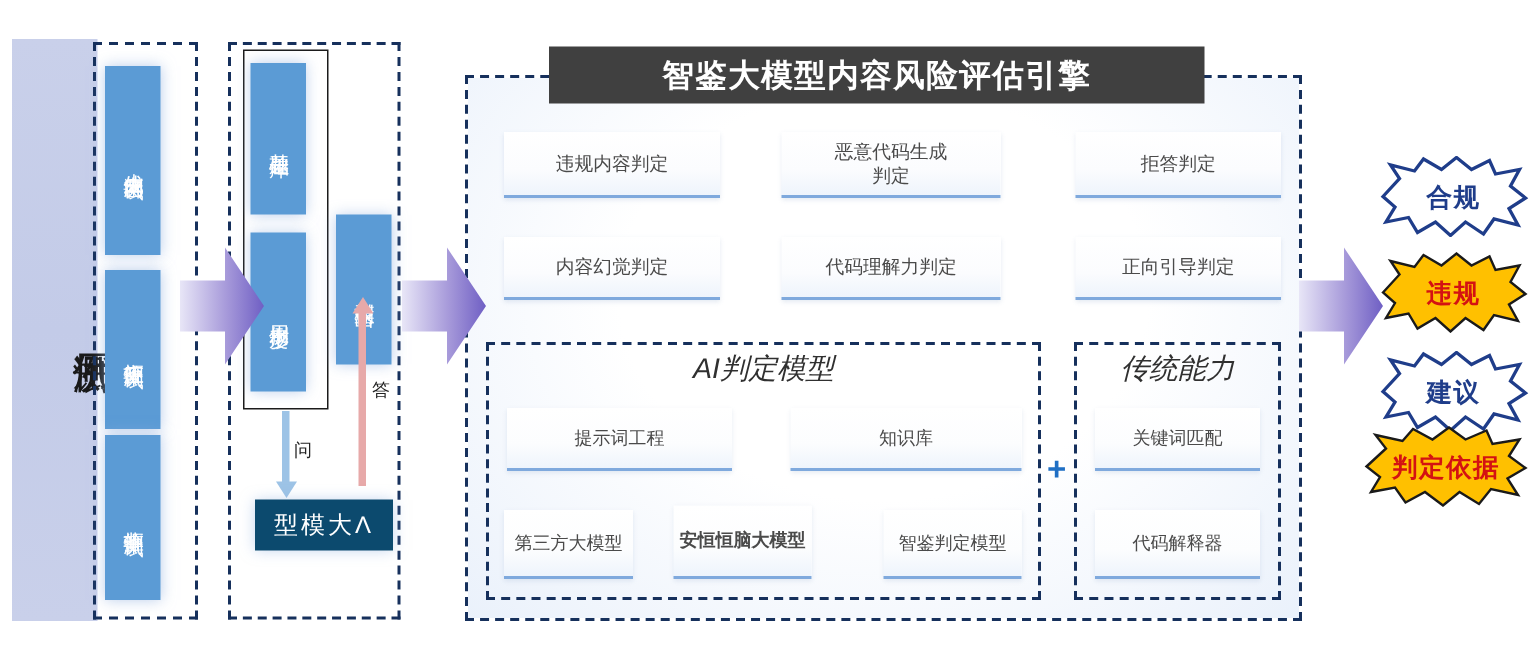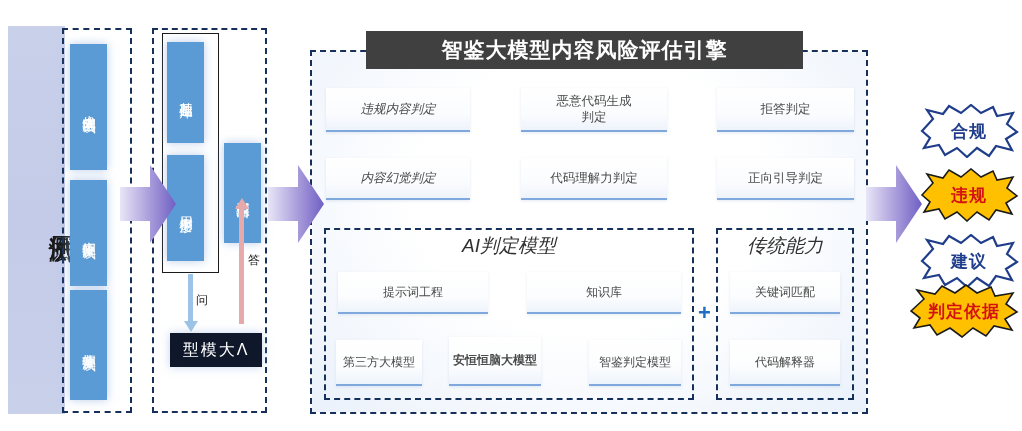--- a/index.html
+++ b/index.html
@@ -62,21 +62,21 @@
   .solid-box {
     position: absolute; left: 162px; top: 33px; width: 57px; height: 240px;
     border: 1.5px solid #1b1b1b; background: #ffffff;
   }
   .vc4 { left: 167px; top: 42px; width: 37px; height: 101px; }
   .vc5 { left: 167px; top: 155px; width: 37px; height: 106px; }
   .vc6 { left: 224px; top: 143px; width: 37px; height: 100px; }
 
   .mini-model {
     position: absolute; left: 170px; top: 333px; width: 92px; height: 34px;
-    background: #0f172a; color: #fff; font-size: 16px;
+    background: #0c4a6e; color: #fff; font-size: 16px;
     display:flex; align-items:center; justify-content:center;
     letter-spacing: 2px;
     box-shadow: 0 0 9px rgba(150,180,225,.55);
   }
 
   
   .arrow-q {
     position: absolute; left: 188px; top: 274px; width: 5px; height: 48px;
     background: #9dc3e6;
   }
@@ -119,21 +119,21 @@
     position: absolute;
     background: linear-gradient(180deg,#ffffff 0%, #fbfcfe 60%, #eef4fc 100%);
     border-bottom: 2px solid #7fa9dd;
     display: flex; align-items: center; justify-content: center;
     text-align: center;
     color: #4a4a4a; font-size: 12.5px; line-height: 16px;
     box-shadow: 0 1px 3px rgba(120,150,190,.20);
   }
   .c-r1 { top: 88px; height: 44px; }
   .c-r2 { top: 158px; height: 42px; }
-  .col-a { left: 326px; width: 144px; font-style: italic; }
+  .col-a { left: 336px; width: 144px; }
   .col-b { left: 521px; width: 146px; }
   .col-c { left: 717px; width: 137px; }
 
   
   .sec-title {
     position: absolute; text-align: center;
     font-size: 19px; color: #303030; font-style: italic;
   }
   .st-ai   { left: 324px; top: 233px; width: 370px; }
   .st-trad { left: 716px; top: 233px; width: 138px; }

